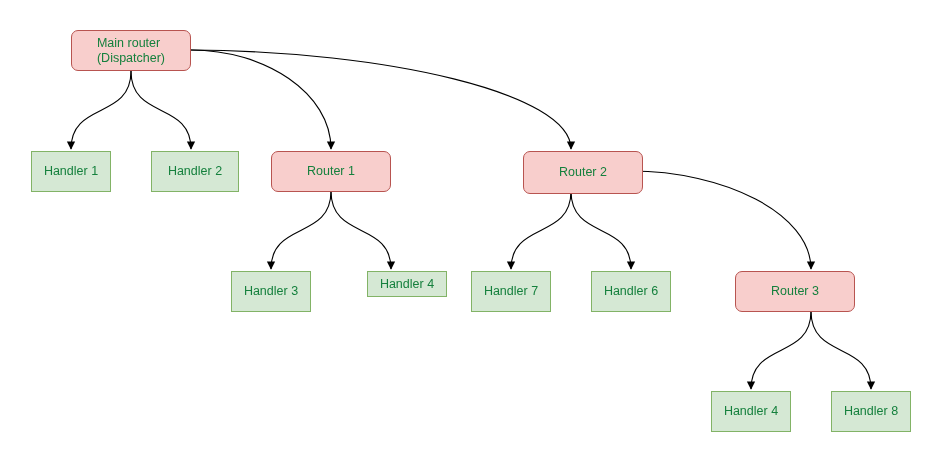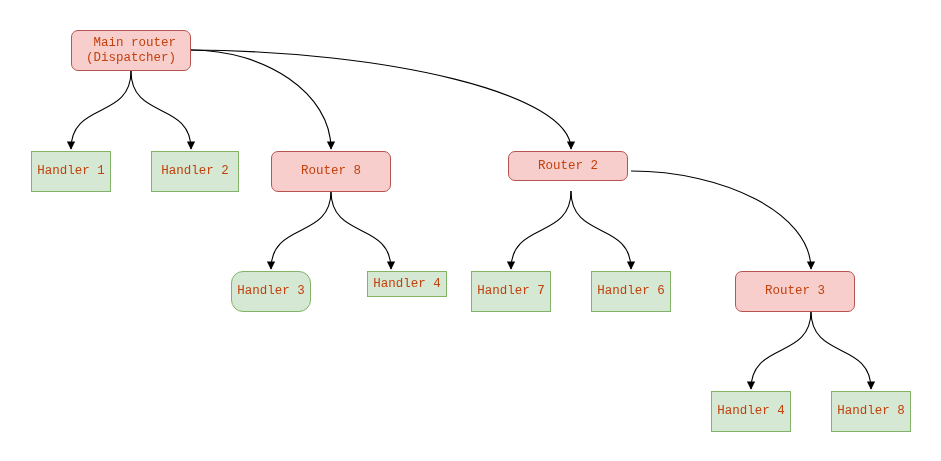--- a/index.html
+++ b/index.html
@@ -26,26 +26,25 @@
     fill: none;
     stroke: var(--edge_stroke, #000000);
     stroke-width: 1.1;
   }
   .node {
     position: absolute;
     box-sizing: border-box;
     display: flex;
     align-items: center;
     justify-content: center;
-    text-align: right;
+    text-align: left;
     font-size: 12.5px;
     line-height: 15px;
-    color: #c2410c;
+    color: #15803d;
     white-space: pre-line;
-    font-family: Liberation Mono, monospace;
   }
   .node.router {
     background: var(--router_fill, #f8cecc);
     border: 1px solid var(--router_border, #b85450);
     border-radius: 7px;
   }
   .node.handler {
     background: var(--handler_fill, #d5e8d4);
     border: 1px solid var(--handler_border, #82b366);
   }
@@ -76,24 +75,24 @@
 
     <path class="edge" d="M 811 311 C 811 360, 751 341, 751 389" marker-end="url(#arrow)"></path>
     <path class="edge" d="M 811 311 C 811 360, 871 341, 871 389" marker-end="url(#arrow)"></path>
   </svg>
 
   <div class="node router" style="left:71px;  top:30px;  width:120px; height:41px;">Main router
 (Dispatcher)</div>
 
   <div class="node handler" style="left:31px;  top:151px; width:80px;  height:41px;">Handler 1</div>
   <div class="node handler" style="left:151px; top:151px; width:88px;  height:41px;">Handler 2</div>
-  <div class="node router" style="left:271px; top:151px; width:120px; height:41px;">Router 8</div>
-  <div class="node router" style="left:508px; top:151px; width:120px; height:30px;">Router 2</div>
+  <div class="node router" style="left:271px; top:151px; width:120px; height:41px;">Router 1</div>
+  <div class="node router" style="left:523px; top:151px; width:120px; height:43px;">Router 2</div>
 
-  <div class="node handler" style="left:231px; top:271px; width:80px;  height:41px;border-radius:12px;">Handler 3</div>
+  <div class="node handler" style="left:231px; top:271px; width:80px;  height:41px;">Handler 3</div>
   <div class="node handler" style="left:367px; top:271px; width:80px;  height:26px;">Handler 4</div>
   <div class="node handler" style="left:471px; top:271px; width:80px;  height:41px;">Handler 7</div>
   <div class="node handler" style="left:591px; top:271px; width:80px;  height:41px;">Handler 6</div>
   <div class="node router" style="left:735px; top:271px; width:120px; height:41px;">Router 3</div>
 
   <div class="node handler" style="left:711px; top:391px; width:80px;  height:41px;">Handler 4</div>
   <div class="node handler" style="left:831px; top:391px; width:80px;  height:41px;">Handler 8</div>
 
 </div>
 

